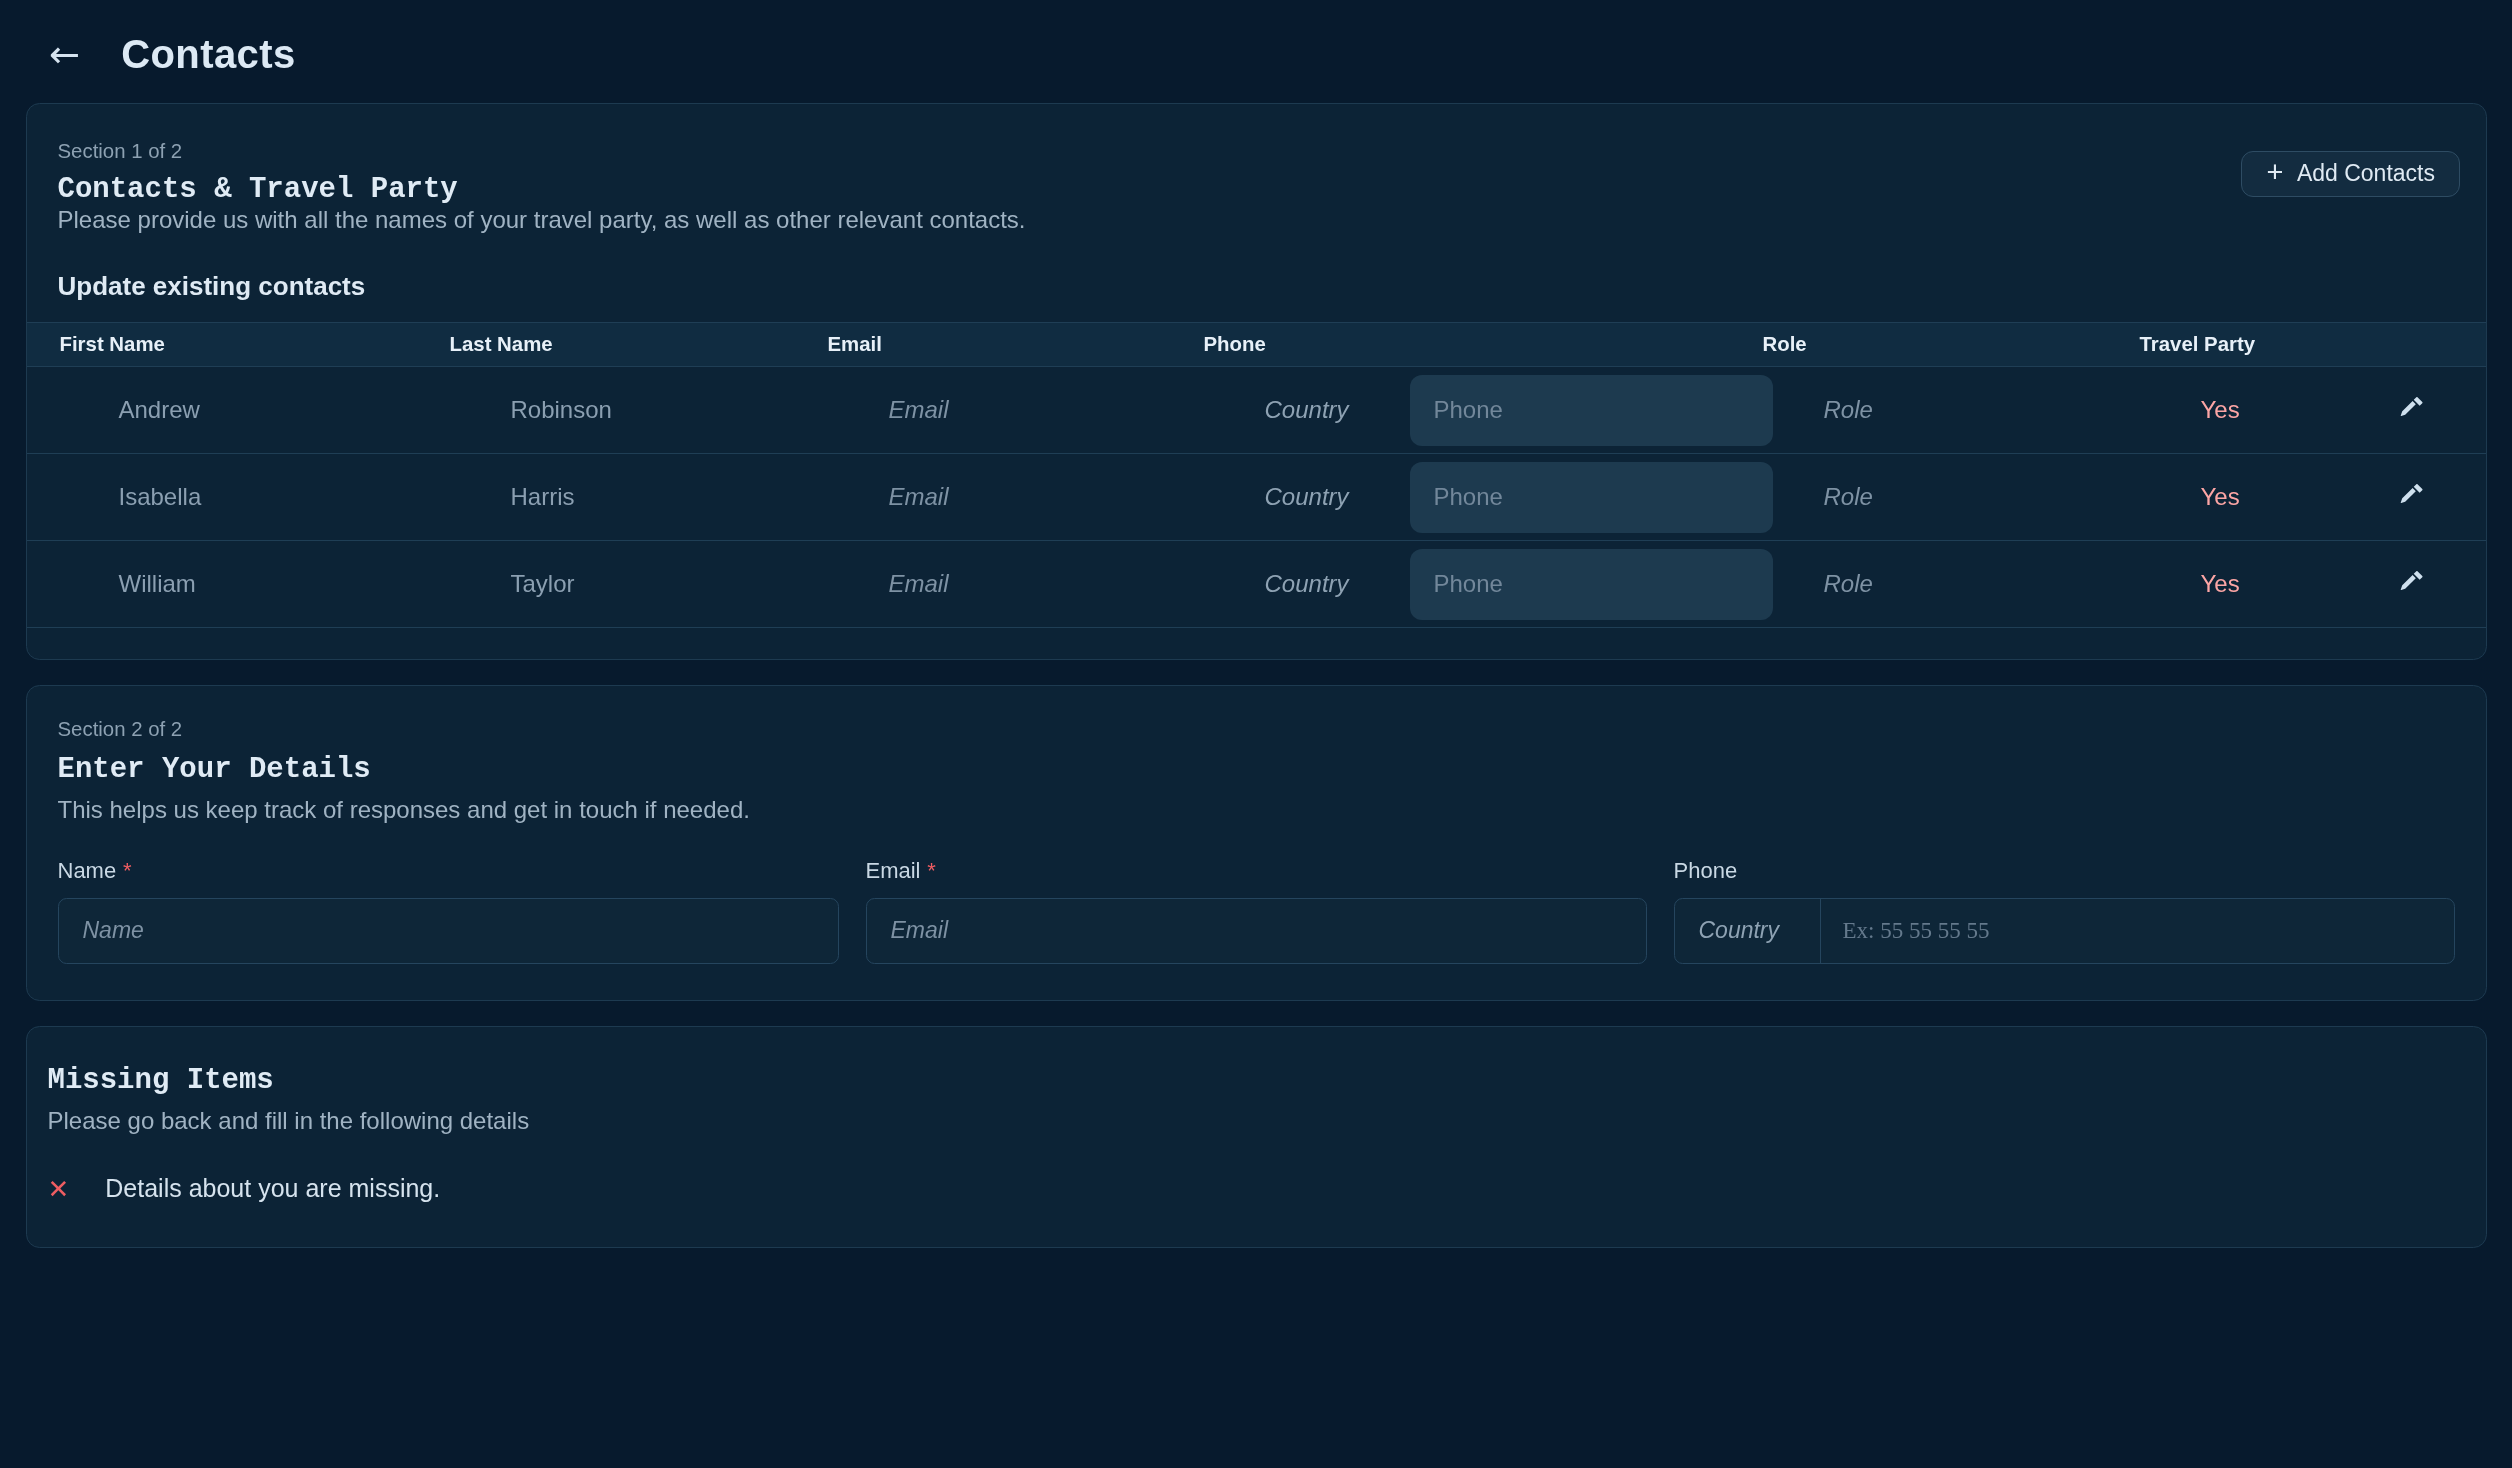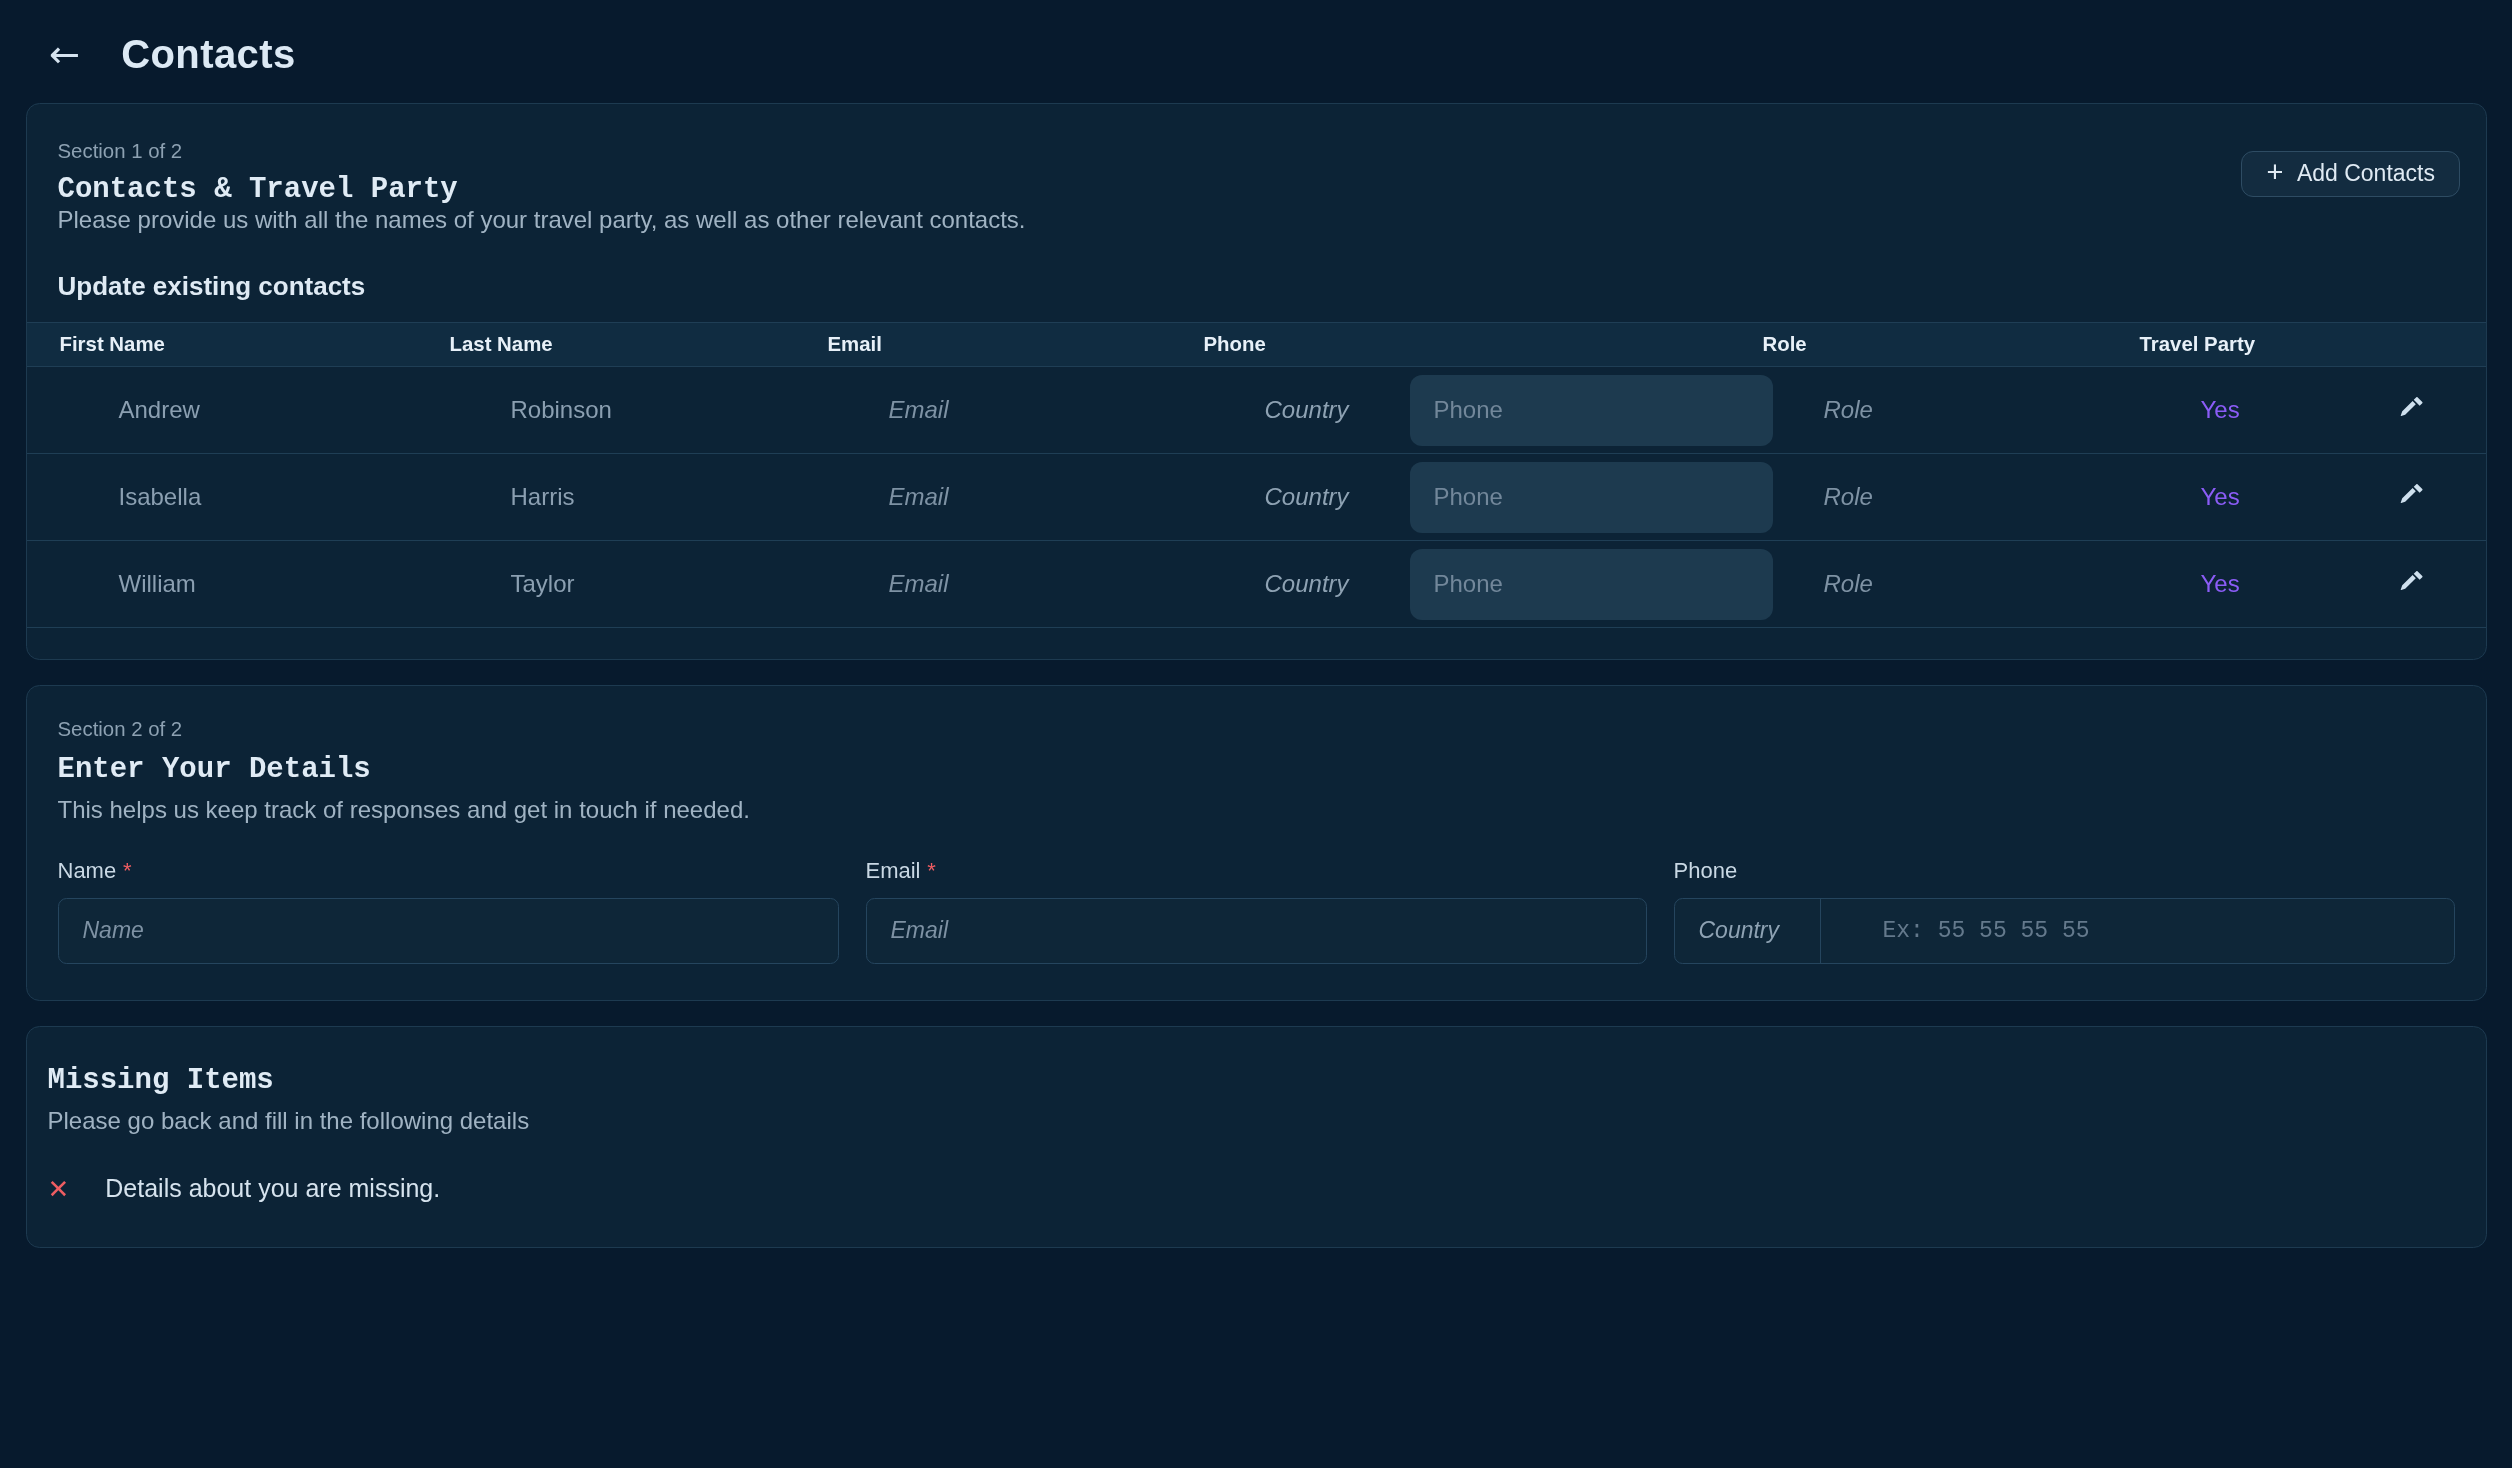--- a/index.html
+++ b/index.html
@@ -80,21 +80,21 @@
     cursor: pointer;
   }
   .table-phone-input {
     width: 363px; height: 71px;
     background: #1d3a4f; border: none; border-radius: 12px;
     padding: 0 24px; font-size: 24px; color: #c2d2e0;
     font-family: "Liberation Sans", sans-serif;
     outline: none;
   }
   .table-phone-input::placeholder { color: #72879a; font-style: normal; }
-  .travel-td { color: #8b5cf6; }
+  .travel-td { color: #fca5a5; }
   .edit-cell { display: flex; justify-content: flex-start; padding-left: 17px; }
   .edit-btn { background: transparent; border: none; cursor: pointer; padding: 6.8px; }
   .edit-btn svg { display: block; }
 
   
   .card.s2 { padding: 32px 31px 36px 31px; }
   .card.s2 .card-title { margin-top: 12px; }
   .card.s2 .desc2 { color: #a0b3c3; font-size: 24px; margin-top: 10.2px; }
   .fields {
     display: grid; grid-template-columns: repeat(3, 1fr); gap: 27px;
@@ -125,22 +125,21 @@
   }
   .country-select {
     width: 146px; display: flex; align-items: center; padding-left: 24px;
     color: #8ea2b3; font-size: 23px; font-style: italic;
     border-right: 1.7px solid #25455e;
     cursor: pointer;
   }
   .phone-input {
     flex: 1; background: transparent; border: none; outline: none;
     padding: 0 22px; font-size: 23px; color: #c2d2e0;
-    font-family: Liberation Mono, monospace;
-    margin-left: 40px;
+    font-family: Liberation Serif, serif;
   }
   .phone-input::placeholder { color: #64798c; font-style: normal; }
 
   
   .card.s3 { padding: 37px 31px 44px 21px; }
   .missing-desc { color: #a0b3c3; font-size: 24px; margin-top: 10.2px; }
   .missing-item {
     margin-top: 39px;
     display: flex; align-items: center; gap: 36px;
     color: #d6e3ee; font-size: 25px;

